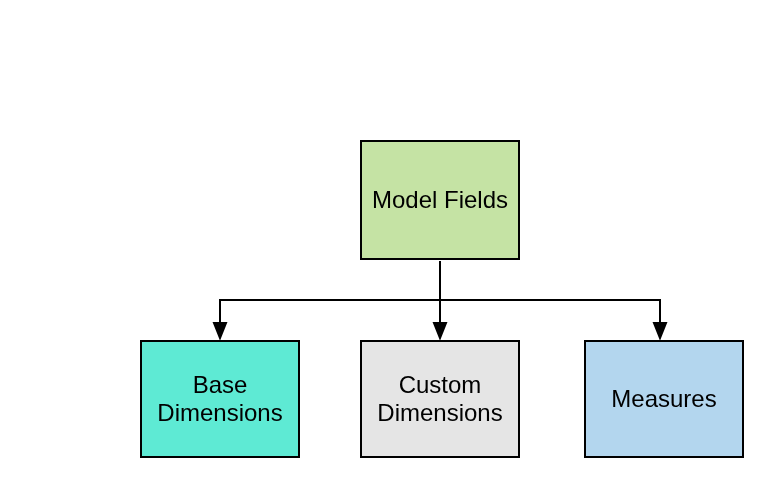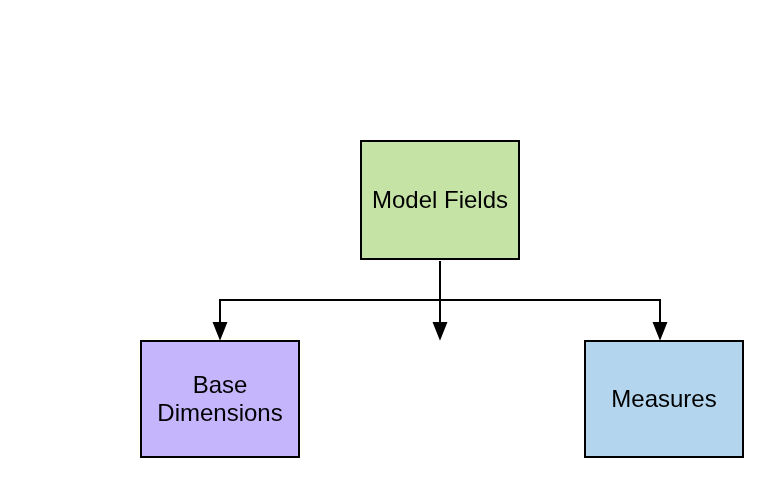--- a/index.html
+++ b/index.html
@@ -71,22 +71,25 @@
     <g>
       <line x1="660" y1="299" x2="660" y2="324"></line>
       <polygon points="654,323 666,323 660,338" style="fill: rgb(0, 0, 0);"></polygon>
     </g>
   </svg>
 
   <div class="node node-root" style="background-color: rgb(197, 227, 164); border-color: rgb(0, 0, 0); color: rgb(0, 0, 0);">
     <span>Model Fields</span>
   </div>
 
-  <div class="node node-child node-child-0" style="background-color: #c4b5fd; border-color: rgb(0, 0, 0); color: rgb(0, 0, 0);">
+  <div class="node node-child node-child-0" style="background-color: #5eead4; border-color: rgb(0, 0, 0); color: rgb(0, 0, 0);">
     <span>Base Dimensions</span>
   </div>
 
+  <div class="node node-child node-child-1" style="background-color: rgb(229, 229, 229); border-color: rgb(0, 0, 0); color: rgb(0, 0, 0);">
+    <span>Custom Dimensions</span>
+  </div>
 
   <div class="node node-child node-child-2" style="background-color: rgb(179, 214, 238); border-color: rgb(0, 0, 0); color: rgb(0, 0, 0);">
     <span>Measures</span>
   </div>
 
 </div>
 
 </body></html>

